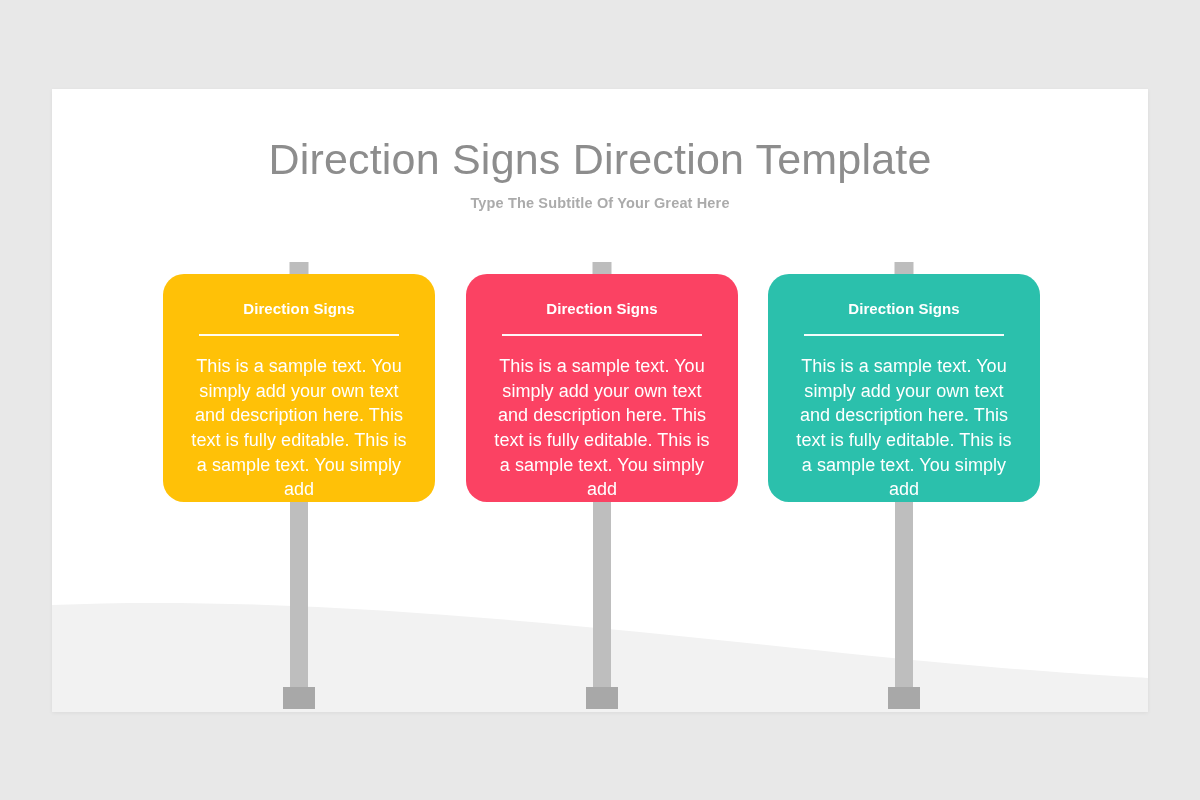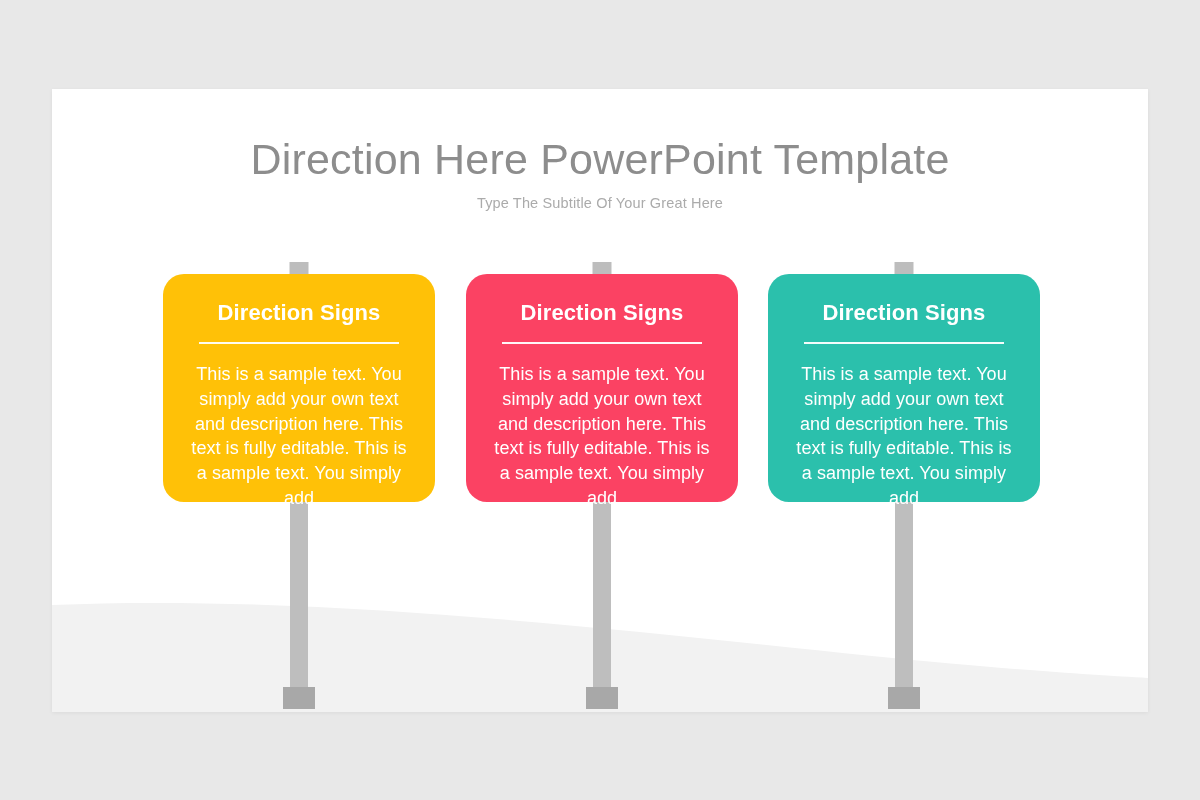--- a/index.html
+++ b/index.html
@@ -53,21 +53,21 @@
     font-size: 43px;
     font-weight: 400;
     color: #8d8d8d;
     letter-spacing: 0.2px;
     line-height: 1.15;
     white-space: nowrap;
   }
   #slide-subtitle {
     margin-top: 11px;
     font-size: 14.5px;
-    font-weight: 400;
+    font-weight: 700;
     color: #ababab;
     letter-spacing: 0.15px;
     white-space: nowrap;
   }
 
   
   #signs {
     position: absolute;
     left: 0;
     top: 0;
@@ -125,21 +125,21 @@
     top: 185px;
     width: 272px;
     height: 228px;
     border-radius: 21px;
     z-index: 2;
     padding: 26px 22px 0 22px;
     text-align: center;
   }
 
   .board-title {
-    font-size: 22px;
+    font-size: 15px;
     font-weight: bold;
     color: #ffffff;
     line-height: 1.2;
     letter-spacing: 0.1px;
     white-space: nowrap;
   }
 
   .board-divider {
     width: 200px;
     height: 2px;
@@ -159,21 +159,21 @@
 </head>
 <body style="background: rgb(232, 232, 232);">
 
 <div id="slide" style="background: rgb(255, 255, 255);">
 
   <svg id="ground" viewBox="0 0 1096 623" preserveAspectRatio="none">
     <path d="M0,516 C260,505 560,540 820,567 C950,580 1040,586 1096,589 L1096,623 L0,623 Z" fill="#f2f2f2"></path>
   </svg>
 
   <div id="header">
-    <div id="slide-title" style="color: rgb(141, 141, 141);">Direction Here PowerPoint Template</div>
+    <div id="slide-title" style="color: rgb(141, 141, 141);">Direction Signs Direction Template</div>
     <div id="slide-subtitle" style="color: rgb(171, 171, 171);">Type The Subtitle Of Your Great Here</div>
   </div>
 
   <div id="signs">
 
     <div class="sign sign-0">
       <div class="pole-cap" style="background: rgb(189, 189, 189);"></div>
       <div class="pole-shaft" style="background: rgb(190, 190, 190);"></div>
       <div class="pole-base" style="background: rgb(168, 168, 168);"></div>
       <div class="board" style="background: rgb(255, 193, 7);">

